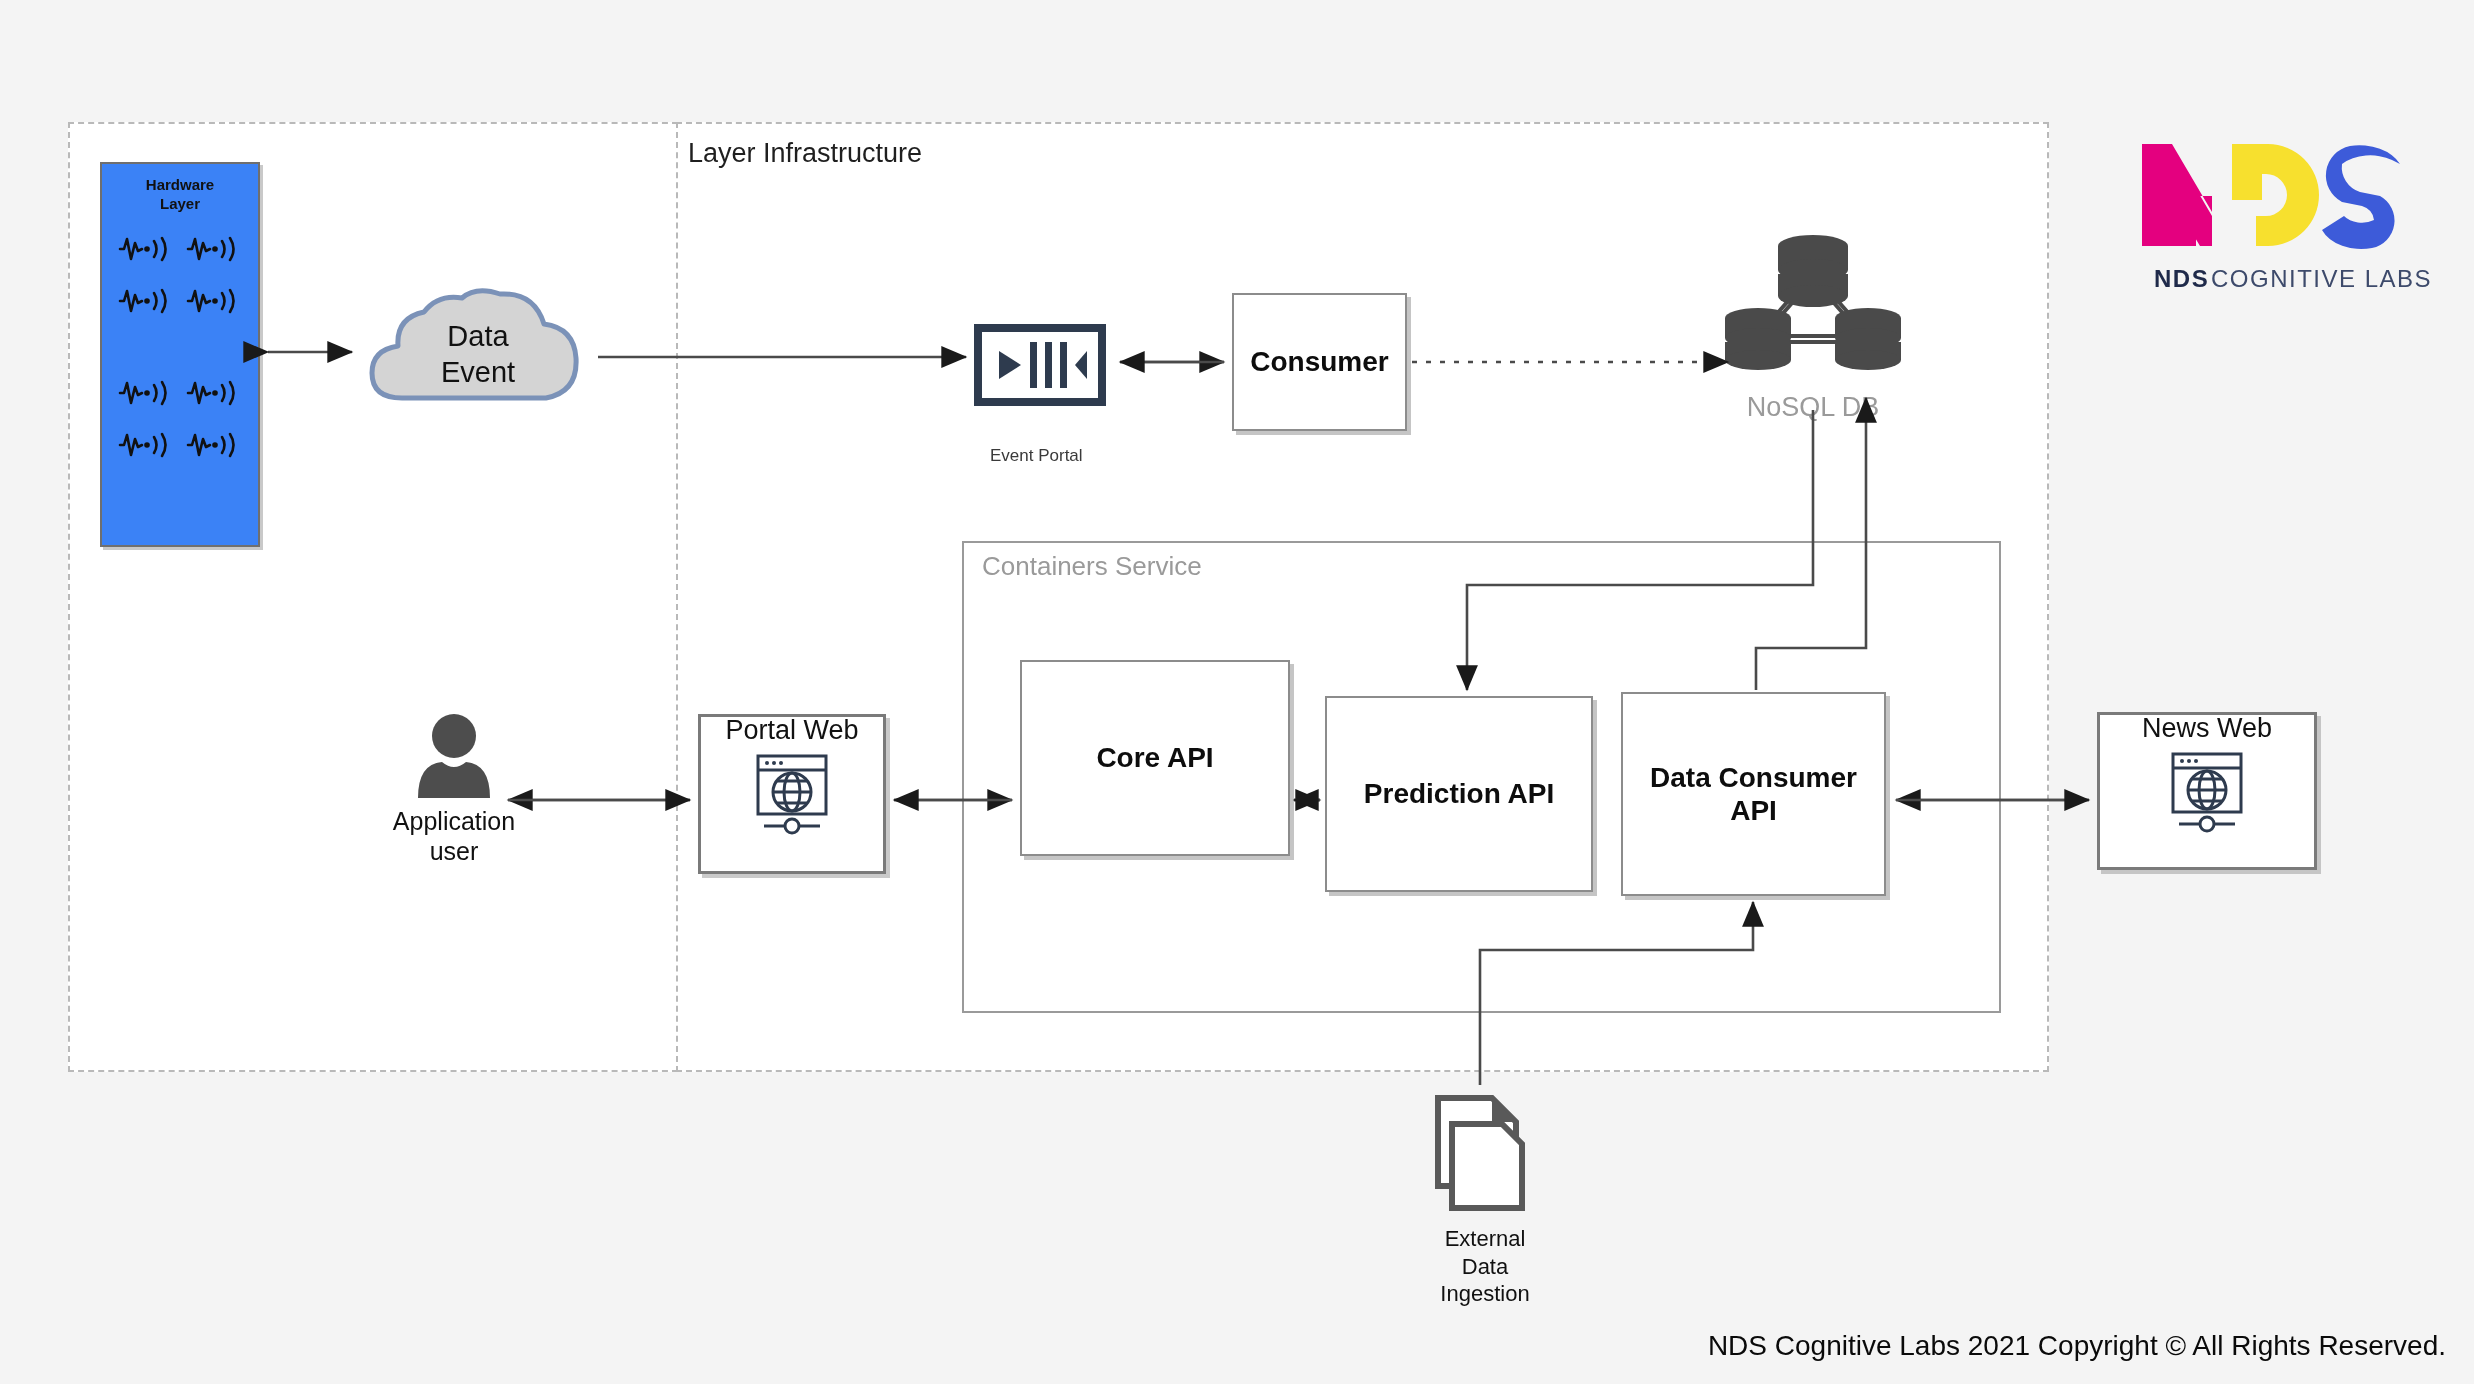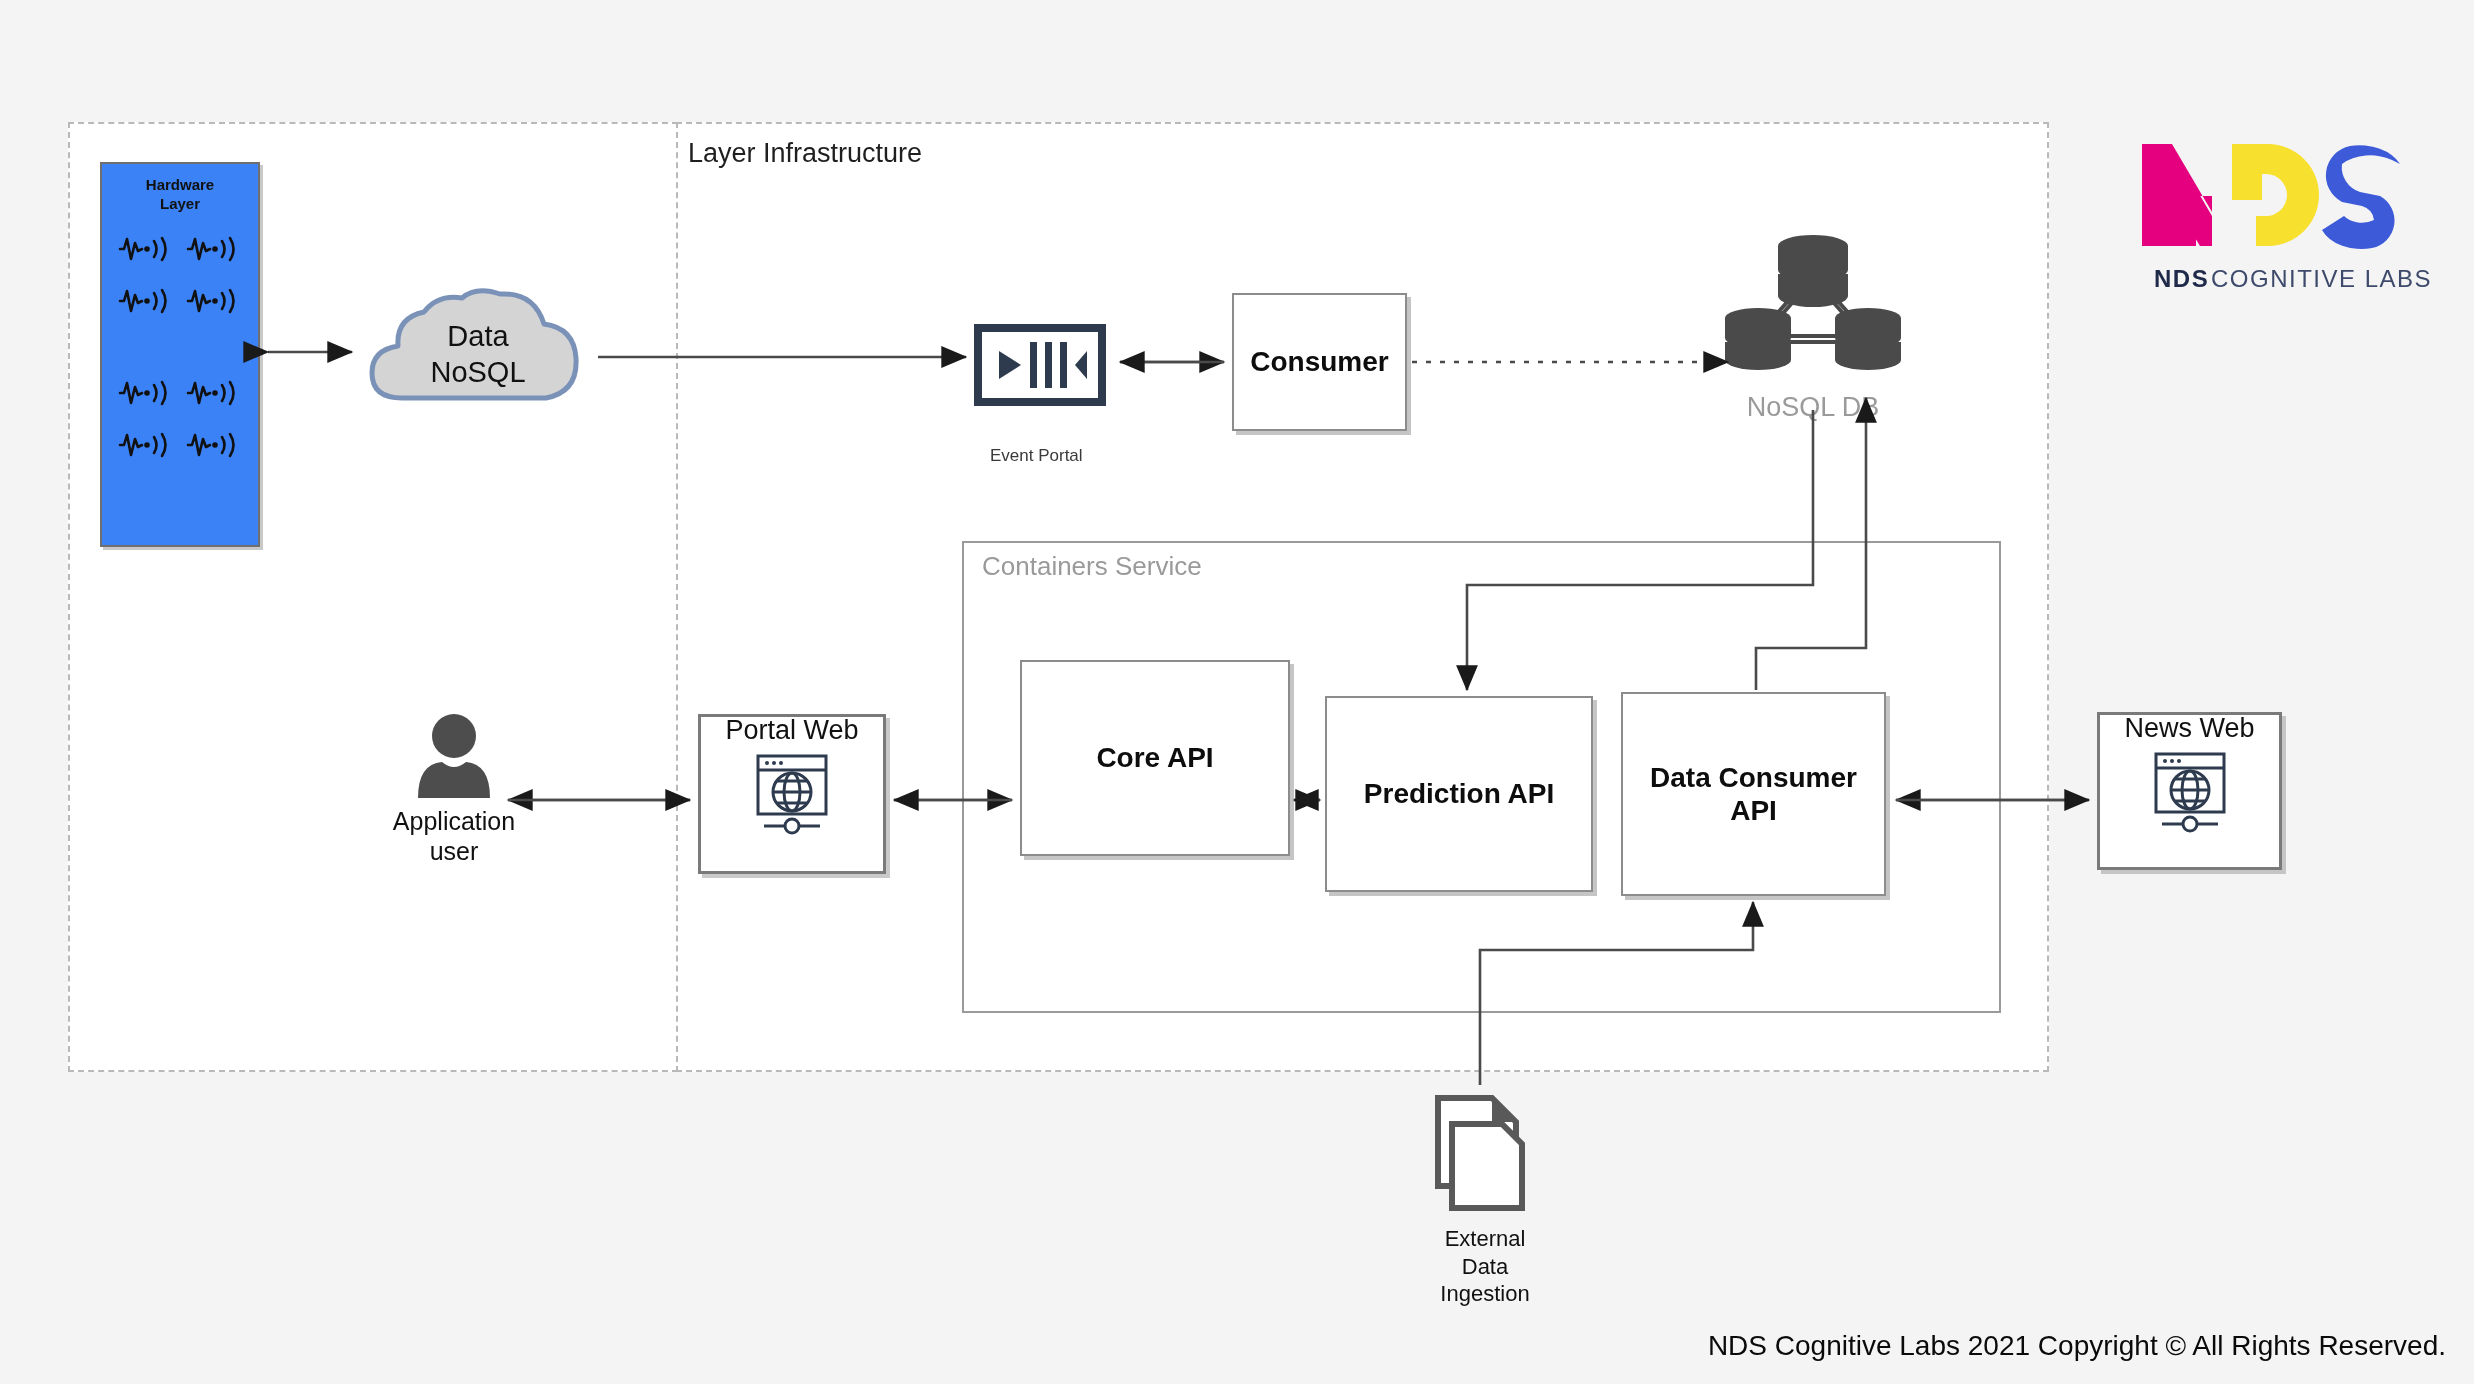--- a/index.html
+++ b/index.html
@@ -263,21 +263,21 @@
     </div>
   </div>
 
   <div class="abs" style="left:358px; top:288px; width:240px; height:125px;">
     <svg width="240" height="125" viewBox="0 0 240 125">
       <path d="M44 110 Q14 110 14 85 Q14 62 40 58 Q38 30 66 24 Q80 6 104 10
                Q118 -2 142 6 Q176 4 186 36 Q216 40 218 70 Q220 104 188 110 Z" fill="#d4d4d4" stroke="#7b92b8" stroke-width="5" stroke-linejoin="round"></path>
     </svg>
     <div class="abs" style="left:0; top:30px; width:240px; text-align:center; font-size:29px; color:#111; line-height:1.25;">
       <div>Data</div>
-      <div>NoSQL</div>
+      <div>Event</div>
     </div>
   </div>
 
   <div class="abs" style="left:975px; top:325px; width:130px; height:80px;">
     <svg width="130" height="80" viewBox="0 0 130 80">
       <rect x="3" y="3" width="124" height="74" fill="#ffffff" stroke="#2e3b4e" stroke-width="8"></rect>
       <polygon points="24,26 24,54 46,40" fill="#2e3b4e"></polygon>
       <rect x="55" y="17" width="7" height="46" fill="#2e3b4e"></rect>
       <rect x="70" y="17" width="7" height="46" fill="#2e3b4e"></rect>
       <rect x="85" y="17" width="7" height="46" fill="#2e3b4e"></rect>
@@ -370,21 +370,21 @@
     <div class="box-title">Prediction API</div>
   </div>
 
   <div class="box abs" style="left:1621px; top:692px; width:265px; height:204px;">
     <div class="box-title">
       <div>Data Consumer</div>
       <div>API</div>
     </div>
   </div>
 
-  <div class="webtile abs" style="left:2097px; top:712px; width:185px; height:158px;">
+  <div class="webtile abs" style="left:2097px; top:712px; width:220px; height:158px;">
     <div class="webtile-label">News Web</div>
     <span style="margin-top:6px;">
       <svg width="92" height="90" viewBox="0 0 92 90">
         <g fill="none" stroke="#2e3b4e" stroke-width="3">
           <rect x="12" y="6" width="68" height="58"></rect>
           <line x1="12" y1="20" x2="80" y2="20"></line>
         </g>
         <circle cx="21" cy="13" r="2" fill="#2e3b4e"></circle>
         <circle cx="28" cy="13" r="2" fill="#2e3b4e"></circle>
         <circle cx="35" cy="13" r="2" fill="#2e3b4e"></circle>

